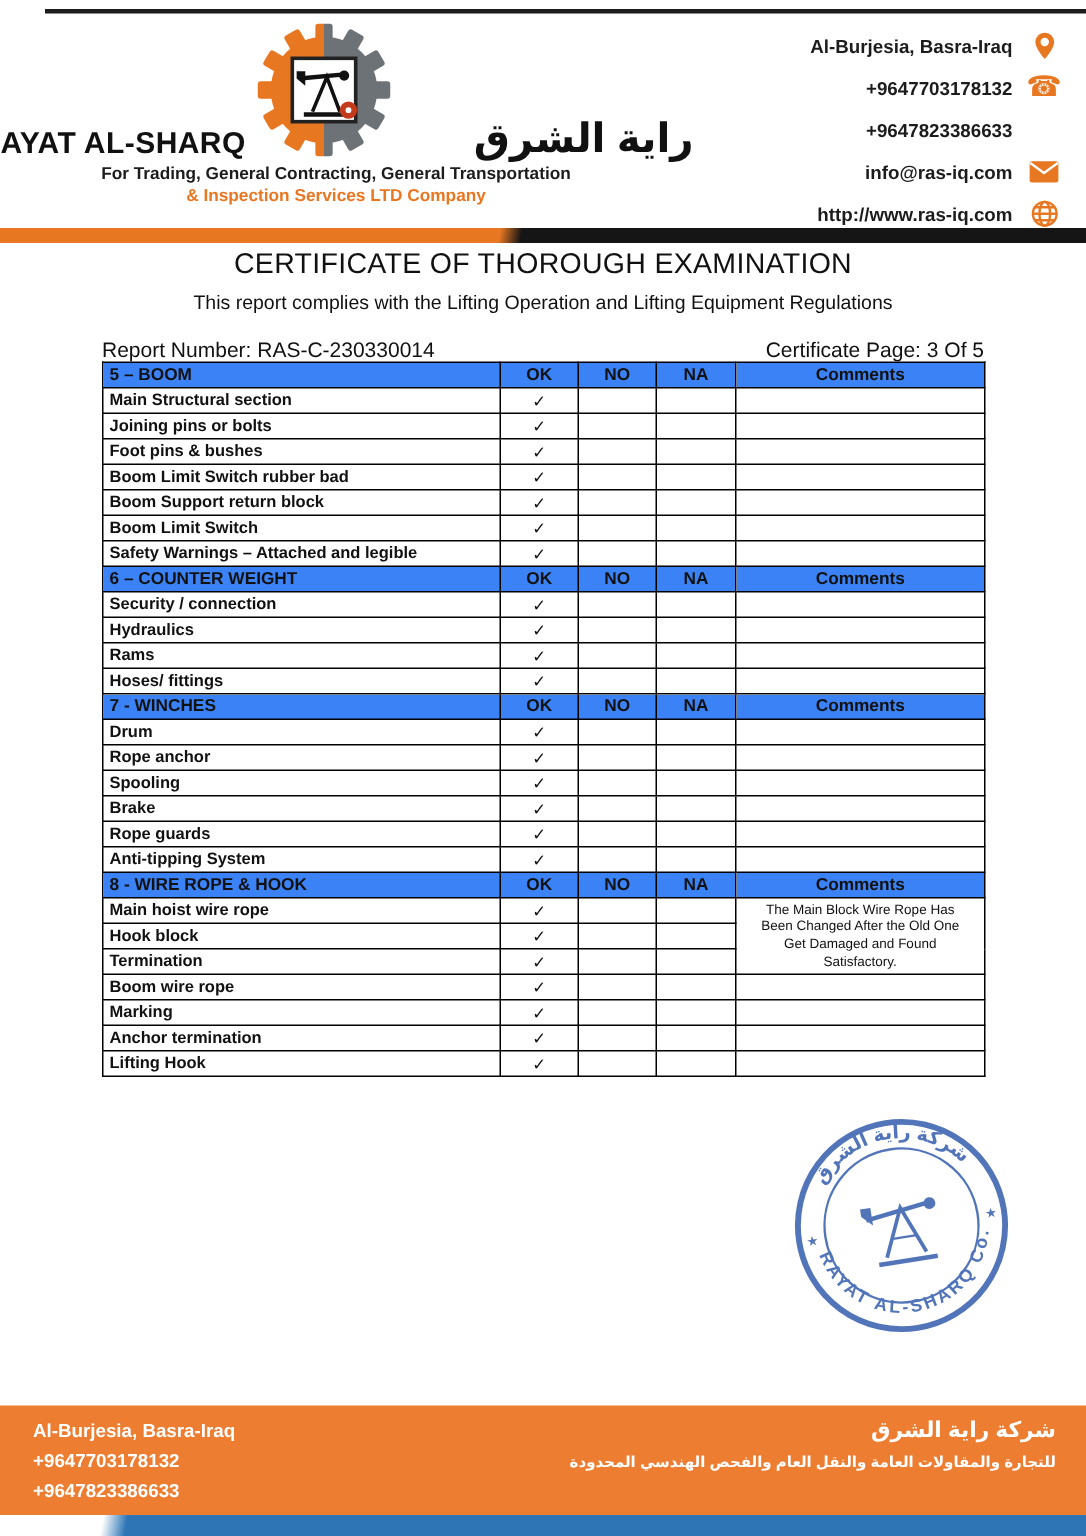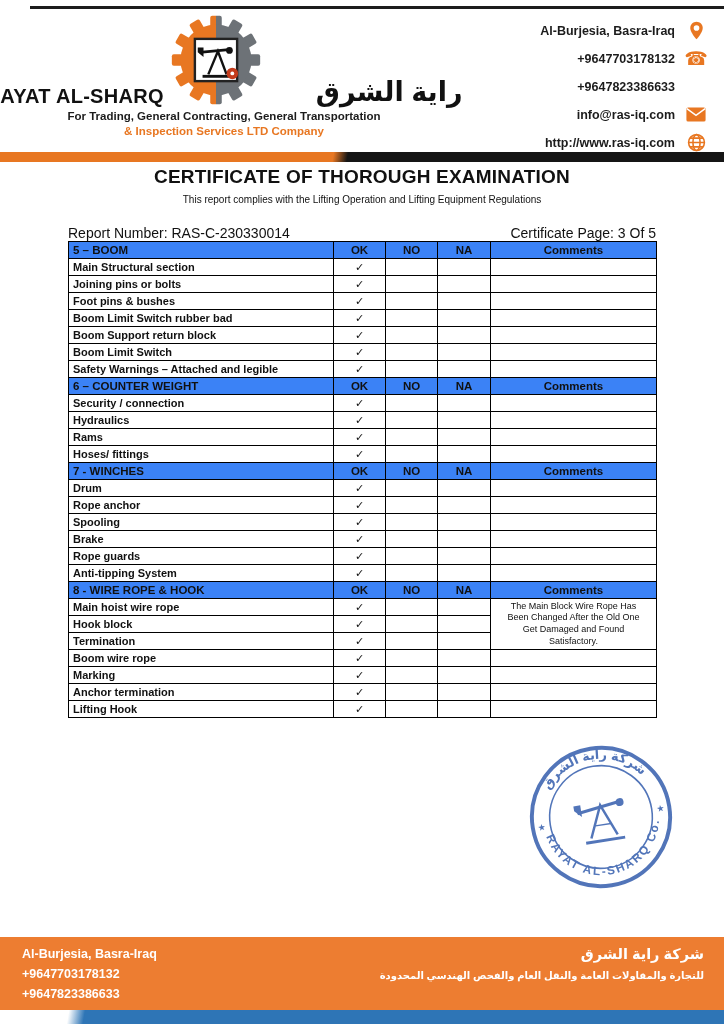--- a/index.html
+++ b/index.html
@@ -24,22 +24,22 @@
   .contacts { display:flex; flex-direction:column; gap:3px; padding-top:6px; }
   .contact-row { display:flex; align-items:center; justify-content:flex-end; gap:9px; height:25px; font-size:12.5px; font-weight:bold; color:#1c1c1c; }
   .icon-box { width:24px; height:24px; display:flex; align-items:center; justify-content:center; flex:0 0 auto; }
   .phone-glyph { font-family:"DejaVu Sans",sans-serif; font-size:19px; color:#E87722; line-height:1; }
 
   
   .divider { position:absolute; top:152px; left:0; right:0; height:10px;
     background:linear-gradient(100deg,#E87722 0,#E87722 46%,#151515 48%,#151515 100%); }
 
   
-  .cert-title { position:absolute; top:166px; left:0; width:100%; text-align:center; font-size:19px; font-weight:bold; letter-spacing:0.2px; }
-  .cert-subtitle { position:absolute; top:194px; left:0; width:100%; text-align:center; font-size:10px; }
+  .cert-title { position:absolute; top:166px; left:0; width:100%; text-align:center; font-size:19px; font-weight:normal; letter-spacing:0.2px; }
+  .cert-subtitle { position:absolute; top:194px; left:0; width:100%; text-align:center; font-size:13px; }
 
   
   .report-row { position:absolute; top:225px; left:68px; width:588px; display:flex; justify-content:space-between; font-size:14px; }
 
   
   .insp { position:absolute; top:241px; left:68px; width:588px; border-collapse:collapse; table-layout:fixed; }
   .insp td { border:1px solid #000; height:16px; padding:0 4px; font-size:11px; overflow:hidden; white-space:nowrap; vertical-align:middle; }
   .insp tr.sec td { background:#3b82f6; font-weight:bold; font-size:11.5px; }
   .insp td.center { text-align:center; padding:0 2px; }
   .insp td.item { font-weight:bold; }

